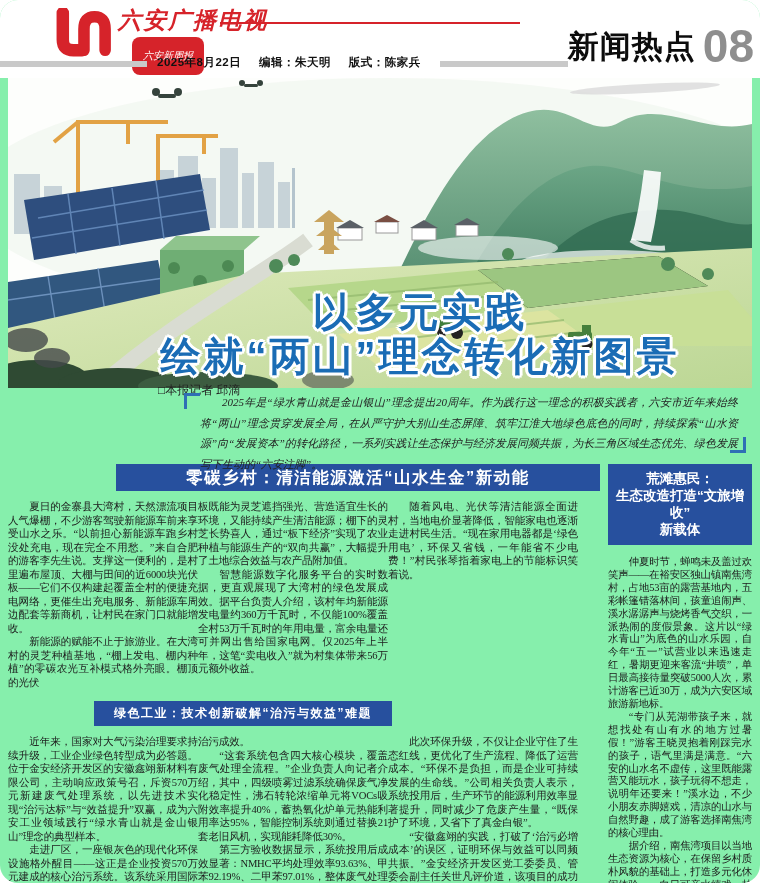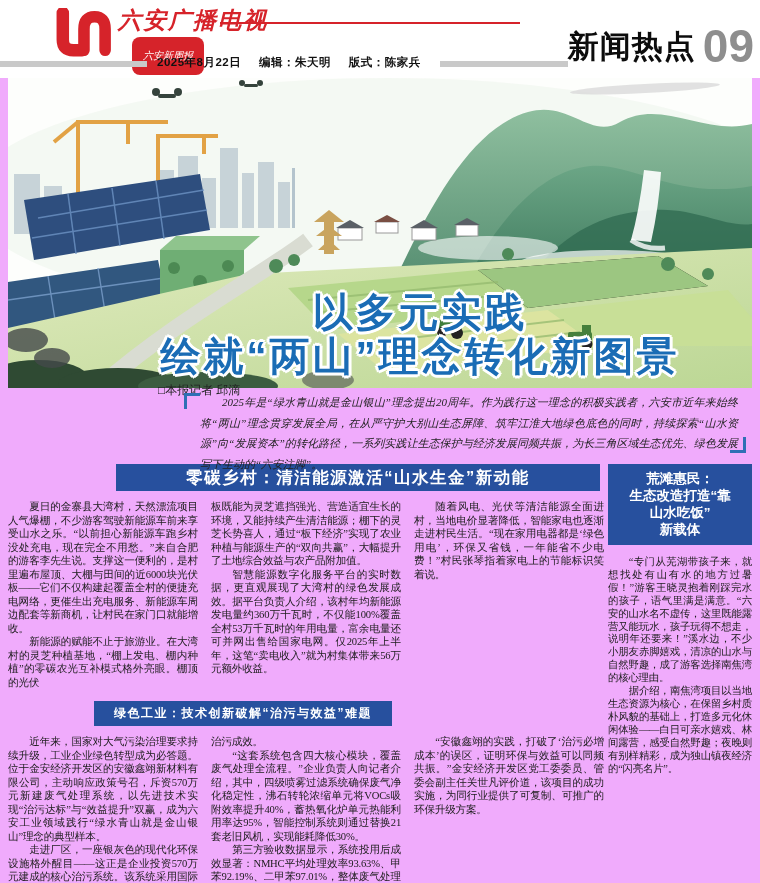--- a/index.html
+++ b/index.html
@@ -1,17 +1,17 @@
 <!DOCTYPE html>
 <html><head>
 <meta charset="utf-8">
 <style>
   html,body{margin:0;padding:0;background:#fff;}
-  .page{position:relative;width:760px;height:883px;overflow:hidden;background:#f0abfc;
-        font-family:"Liberation Serif","DejaVu Serif",serif;color:#1b1b1b;}
+  .page{position:relative;width:760px;height:883px;overflow:hidden;background:#86efac;
+        font-family:"Liberation Serif","DejaVu Serif",serif;color:#1b1b1b;border-radius:18px;}
 
   
   .masthead{position:absolute;top:0;left:0;right:0;height:78px;background:#fff;z-index:5;}
   .logo{position:absolute;left:54px;top:8px;display:flex;align-items:flex-start;}
   .brand{margin-left:6px;}
   .brand-name{color:#d6232a;font-weight:bold;font-style:italic;font-size:23px;letter-spacing:2px;line-height:26px;}
   .brand-sub{display:inline-block;background:#d6232a;color:#fff;font-size:10px;line-height:14px;
              padding:12px 11px;border-radius:8px;font-style:italic;margin:3px 0 0 14px;}
   .red-line{position:absolute;left:220px;top:22px;width:300px;height:2px;background:#d6232a;}
   .dl-left{position:absolute;left:0;top:61px;width:147px;height:6px;background:#c9c9c9;}
@@ -45,30 +45,30 @@
   .corner-br{position:absolute;top:437px;right:14px;width:13px;height:13px;
              border-right:3px solid #2f6fb5;border-bottom:3px solid #2f6fb5;z-index:3;}
 
   
   .content{position:absolute;top:464px;left:8px;right:8px;bottom:0;display:flex;gap:8px;overflow:hidden;}
   .main{width:592px;flex:none;}
   .bar{background:#27509e;color:#fff;text-align:center;font-family:"Liberation Sans",sans-serif;
        font-weight:bold;letter-spacing:1.5px;}
   .bar1{height:27px;line-height:27px;font-size:16.5px;margin-left:108px;}
   .bar2{height:25px;line-height:25px;font-size:12px;margin-left:86px;width:298px;}
-  .cols{display:flex;gap:13px;margin-top:9px;}
+  .cols{display:flex;gap:0;margin-top:9px;}
   .col{width:190px;flex:none;}
   .col p{margin:0;font-size:10.6px;line-height:13.5px;text-align:justify;
          letter-spacing:-0.2px;text-indent:2em;}
   .col p.cont{text-indent:0;}
   .sec2{margin-top:12px;}
 
   
   .sidebar{flex:1;min-width:0;}
-  .side-box{background:#27509e;color:#fff;text-align:center;padding:6px 15px 7px;
+  .side-box{background:#27509e;color:#fff;text-align:center;padding:6px 2px 7px;
             font-family:"Liberation Sans",sans-serif;font-weight:bold;font-size:13.5px;line-height:17px;}
   .side-body{margin-top:11px;}
   .side-body p{margin:0;font-size:10.4px;line-height:12.9px;text-align:justify;
                letter-spacing:-0.2px;text-indent:2em;}
 </style>
 </head>
 <body>
 
 <div class="page">
 
@@ -86,21 +86,21 @@
     <div class="red-line"></div>
     <div class="dl-left"></div>
     <div class="dateline">
       <span>2025年8月22日</span>
       <span>编辑：朱天明</span>
       <span>版式：陈家兵</span>
     </div>
     <div class="dl-right"></div>
     <div class="sec-head">
       <span class="zh">新闻热点</span>
-      <span class="num">09</span>
+      <span class="num">08</span>
     </div>
     <div class="swoosh"></div>
   </div>
 
   <div class="hero">
     <svg width="744" height="310" viewBox="0 0 744 310">
       <defs>
         <linearGradient id="gmount" x1="0" y1="0" x2="0" y2="1">
           <stop offset="0" stop-color="#8fbf9f"></stop>
             <stop offset="1" stop-color="#578f72"></stop>
@@ -308,32 +308,34 @@
           <div class="col">
             <p>近年来，国家对大气污染治理要求持续升级，工业企业绿色转型成为必答题。位于金安经济开发区的安徽鑫翊新材料有限公司，主动响应政策号召，斥资570万元新建废气处理系统，以先进技术实现“治污达标”与“效益提升”双赢，成为六安工业领域践行“绿水青山就是金山银山”理念的典型样本。</p>
             <p>走进厂区，一座银灰色的现代化环保设施格外醒目——这正是企业投资570万元建成的核心治污系统。该系统采用国际先进的“沸石转轮吸附浓缩+RTO蓄热氧化”技术，且此项技术已被生态环境部列入《国家先进污染防治技术目录》，从技术源头保障</p>
           </div>
           <div class="col">
             <p class="cont">治污成效。</p>
             <p>“这套系统包含四大核心模块，覆盖废气处理全流程。”企业负责人向记者介绍，其中，四级喷雾过滤系统确保废气净化稳定性，沸石转轮浓缩单元将VOCs吸附效率提升40%，蓄热氧化炉单元热能利用率达95%，智能控制系统则通过替换21套老旧风机，实现能耗降低30%。</p>
             <p>第三方验收数据显示，系统投用后成效显著：NMHC平均处理效率93.63%、甲苯92.19%、二甲苯97.01%，整体废气处理效率超95%，排放浓度最大值仅38.04mg/m³，远低于国家标准限值，多项环保指标达到行业领先水平。</p>
           </div>
           <div class="col">
+            <p>此次环保升级，不仅让企业守住了生态红线，更优化了生产流程、降低了运营成本。“环保不是负担，而是企业可持续发展的生命线。”公司相关负责人表示，系统投用后，生产环节的能源利用效率显著提升，同时减少了危废产生量，“既保护了环境，又省下了真金白银”。</p>
             <p>“安徽鑫翊的实践，打破了‘治污必增成本’的误区，证明环保与效益可以同频共振。”金安经济开发区党工委委员、管委会副主任关世凡评价道，该项目的成功实施，为同行业提供了可复制、可推广的环保升级方案。</p>
           </div>
         </div>
       </div>
     </div>
 
     <div class="sidebar">
       <div class="side-box">
         <div>荒滩惠民：</div>
-        <div>生态改造打造“靠山水吃饭”</div>
+        <div>生态改造打造“文旅增收”</div>
         <div>新载体</div>
       </div>
       <div class="side-body">
+        <p>仲夏时节，蝉鸣未及盖过欢笑声——在裕安区独山镇南焦湾村，占地53亩的露营基地内，五彩帐篷错落林间，孩童追闹声、溪水潺潺声与烧烤香气交织，一派热闹的度假景象。这片以“绿水青山”为底色的山水乐园，自今年“五一”试营业以来迅速走红，暑期更迎来客流“井喷”，单日最高接待量突破5000人次，累计游客已近30万，成为六安区域旅游新地标。</p>
         <p>“专门从芜湖带孩子来，就想找处有山有水的地方过暑假！”游客王晓灵抱着刚踩完水的孩子，语气里满是满意。“六安的山水名不虚传，这里既能露营又能玩水，孩子玩得不想走，说明年还要来！”溪水边，不少小朋友赤脚嬉戏，清凉的山水与自然野趣，成了游客选择南焦湾的核心理由。</p>
         <p>据介绍，南焦湾项目以当地生态资源为核心，在保留乡村质朴风貌的基础上，打造多元化休闲体验——白日可亲水嬉戏、林间露营，感受自然野趣；夜晚则有别样精彩，成为独山镇夜经济的“闪亮名片”。</p>
 
       </div>
     </div>
   </div>
 </div>
 
 </body></html>

